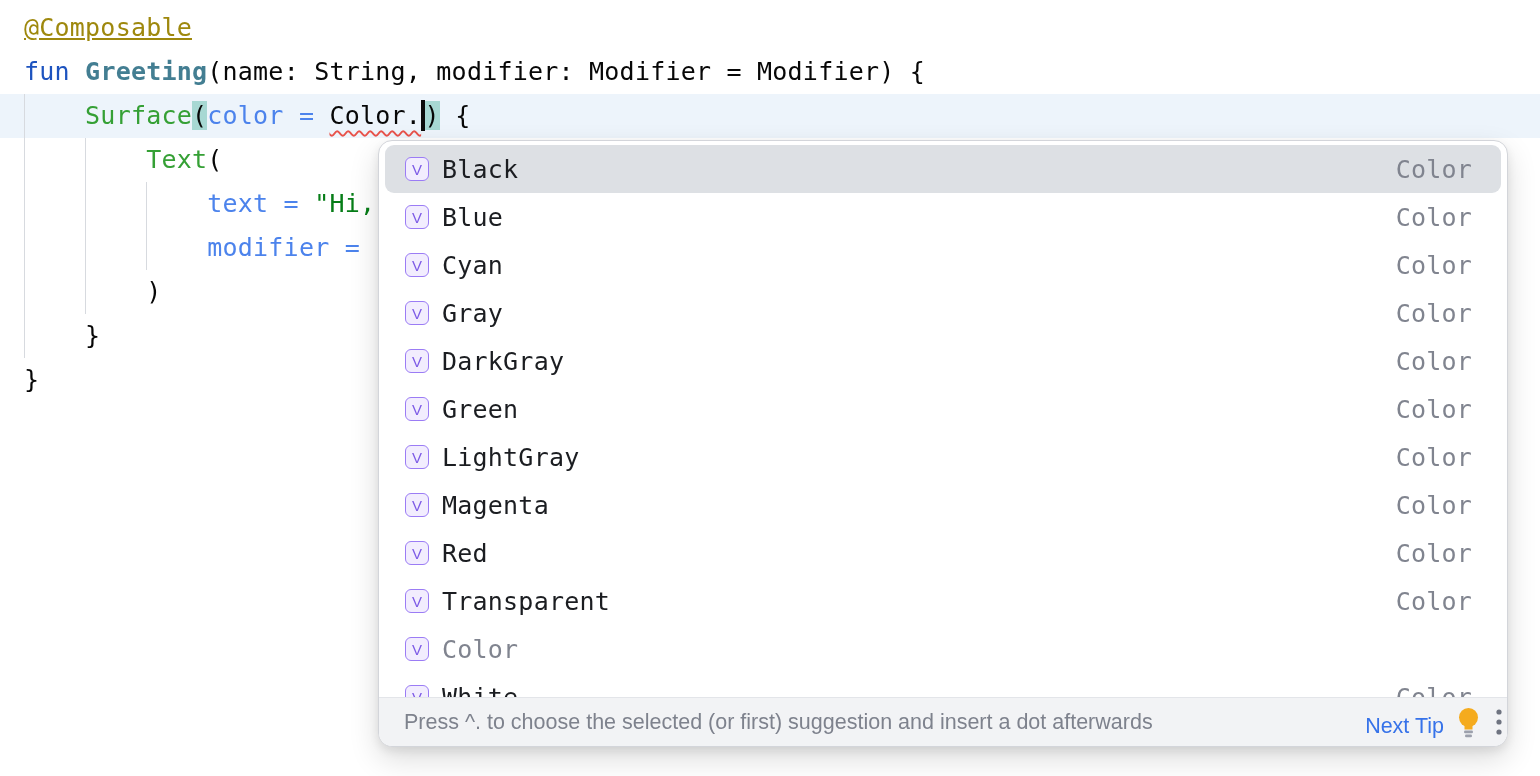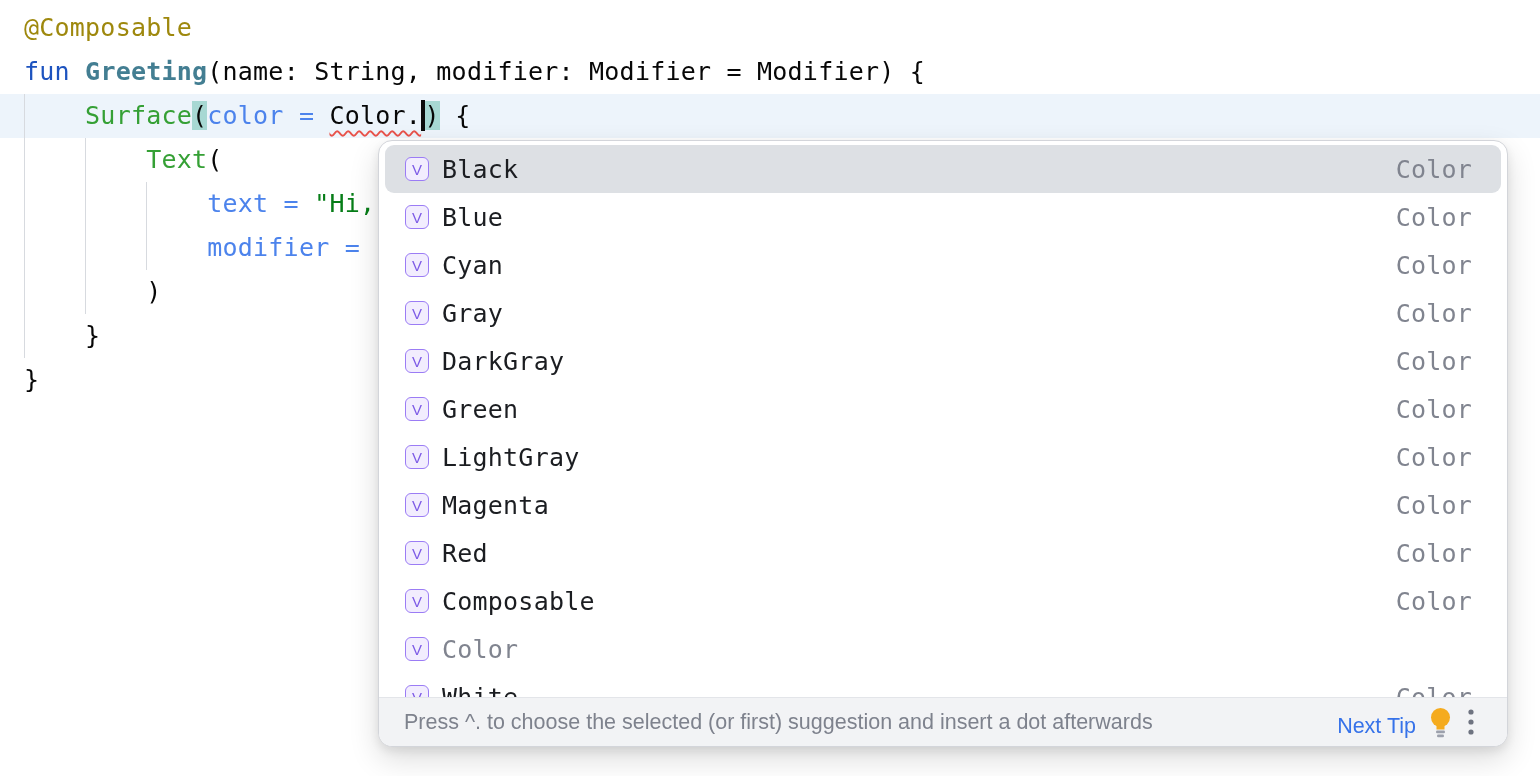--- a/index.html
+++ b/index.html
@@ -9,21 +9,21 @@
   }
   
   .code-area{
     position:absolute;inset:0;padding-top:6px;
     font-family:"DejaVu Sans Mono",monospace;
     font-size:25px;line-height:44px;letter-spacing:.22px;
     color:var(--code-plain,#070707);white-space:pre;
   }
   .code-line{height:44px;padding-left:24px;}
   .code-line.current{background:var(--current-line-bg,#EDF4FB);}
-  .tok.annotation{color:var(--annotation,#9E880D);}
+  .tok.annotation{color:var(--annotation,#9E880D);text-decoration:underline;}
   .tok.keyword{color:var(--keyword,#1D53BF);}
   .tok.fn-decl{color:var(--function-declaration,#437E92);font-weight:bold;}
   .tok.composable{color:var(--composable-call,#35A035);}
   .tok.named-arg{color:var(--named-argument,#4C83EC);}
   .tok.string{color:var(--string,#067D17);}
   .tok.brace-match{background:var(--brace-match-bg,#A7D8D3);}
   .tok.error-squiggle{
     text-decoration:underline;text-decoration-style:wavy;
     text-decoration-color:var(--error-underline,#E8524A);
     text-decoration-thickness:2px;text-underline-offset:6px;
@@ -63,21 +63,21 @@
     flex:1;font-family:"DejaVu Sans Mono",monospace;font-size:25px;
     letter-spacing:.22px;color:#1B1D21;white-space:pre;
   }
   .item-type{
     font-family:"DejaVu Sans Mono",monospace;font-size:25px;
     letter-spacing:.22px;color:var(--type-label,#80848F);
   }
   .popup-footer{
     position:absolute;left:0;right:0;bottom:0;height:49px;box-sizing:border-box;
     background:#F2F3F5;border-top:1px solid #E3E5E9;
-    display:flex;align-items:center;padding:0 32px 0 25px;
+    display:flex;align-items:center;padding:0 4px 0 25px;
   }
   .hint{font-size:21.5px;color:var(--hint-text,#7E828D);white-space:nowrap;}
   .spacer{flex:1;}
   .next-tip{font-size:21.5px;color:var(--next-tip,#3672E9);margin:9px 12px 0 10px;white-space:nowrap;cursor:pointer;}
   .bulb-btn,.kebab-btn{display:flex;align-items:center;justify-content:center;cursor:pointer;}
   .kebab-btn{margin-left:14px;}
 </style>
 </head>
 <body>
 
@@ -149,21 +149,21 @@
     <span class="var-icon">
       <span class="var-letter">V</span>
     </span>
     <span class="item-label">Red</span>
     <span class="item-type">Color</span>
   </div>
       <div class="item-row">
     <span class="var-icon">
       <span class="var-letter">V</span>
     </span>
-    <span class="item-label">Composable</span>
+    <span class="item-label">Transparent</span>
     <span class="item-type">Color</span>
   </div>
       <div class="item-row">
     <span class="var-icon">
       <span class="var-letter">V</span>
     </span>
     <span class="item-type">Color</span>
   </div>
       <div class="item-row">
     <span class="var-icon">

